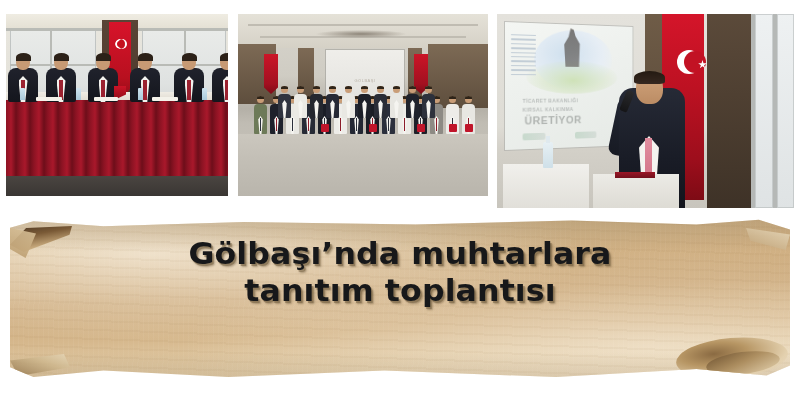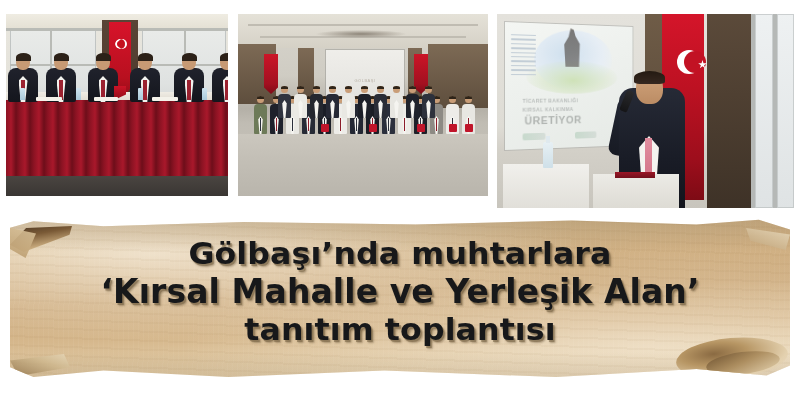--- a/index.html
+++ b/index.html
@@ -812,19 +812,18 @@
 
       <div class="curl" id="curl-tl"></div>
       <div class="curl" id="curl-tl2"></div>
       <div class="curl" id="curl-tr"></div>
       <div class="curl" id="curl-bl"></div>
       <div class="curl" id="curl-br"></div>
       <div class="curl" id="curl-br2"></div>
 
       <div class="headline">
         <span class="hl-line" id="hl1">Gölbaşı’nda muhtarlara</span>
-        <span class="hl-line" id="hl2">‘Kırsal Mahalle ve Yerleşik Alan’</span>
         <span class="hl-line" id="hl3">tanıtım toplantısı</span>
       </div>
     </div>
   </div>
 
 </div>
 
 </body></html>

